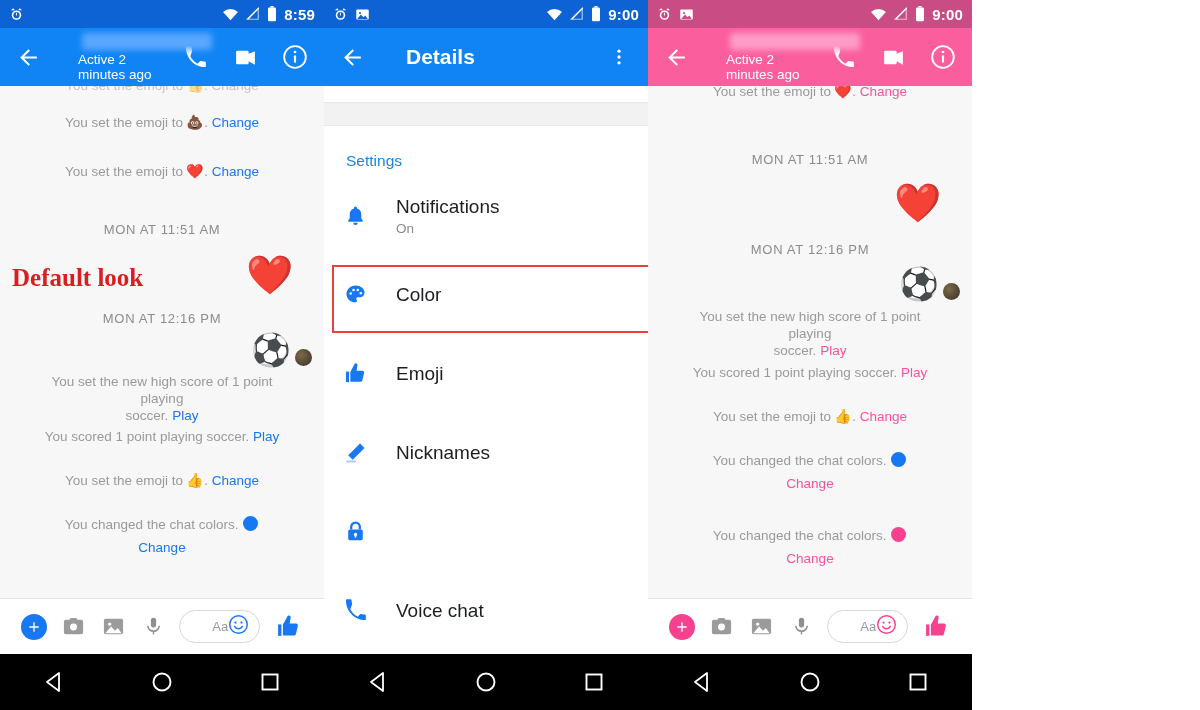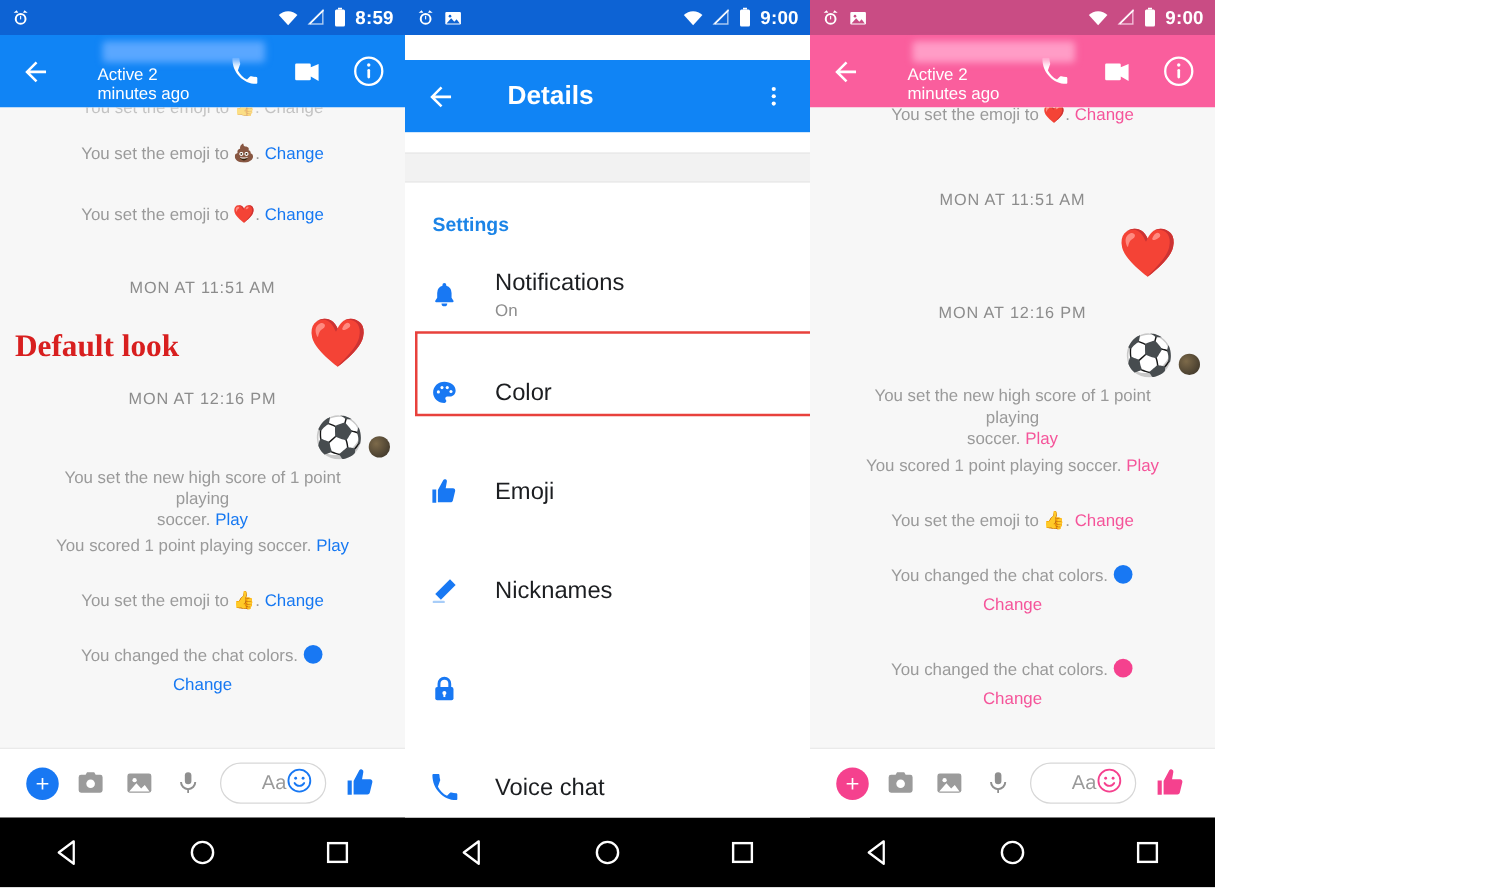--- a/index.html
+++ b/index.html
@@ -48,34 +48,34 @@
 
   
   .composer { flex: 0 0 56px; height: 56px; background: #fff; display: flex;
               align-items: center; padding: 0 14px; border-top: 1px solid #e3e3e3; }
   .cmp-ico { width: 40px; display: flex; align-items: center; justify-content: center; }
   .plus { width: 26px; height: 26px; border-radius: 50%; display: flex;
           align-items: center; justify-content: center; }
   .aa-box { flex: 1 1 auto; height: 33px; border: 1px solid #d7d7d7; border-radius: 17px;
             background: #fff; display: flex; align-items: center; padding: 0 10px 0 16px;
             margin: 0 6px; }
-  .aa-txt { flex: 1 1 auto; font-size: 16px; color: #9b9b9b; margin-left: 16px; }
+  .aa-txt { flex: 1 1 auto; font-size: 13px; color: #9b9b9b; margin-left: 16px; }
   .thumb-wrap { width: 44px; display: flex; align-items: center; justify-content: center; }
 
   
   .navbar { flex: 0 0 56px; height: 56px; background: #000; display: flex;
             align-items: center; justify-content: space-around; }
   .nav-ico { width: 70px; display: flex; align-items: center; justify-content: center; }
 
   
   .details-body { flex: 1 1 auto; background: #fff; overflow: hidden; position: relative; }
   .strip-white { height: 16px; background: #fff; }
   .strip-gray { height: 24px; background: #f2f2f2; border-top: 1px solid #e8e8e8;
                 border-bottom: 1px solid #e8e8e8; }
-  .sec-title { color: #1b84e7; font-size: 15.5px; font-weight: bold;
+  .sec-title { color: #1b84e7; font-size: 15.5px; font-weight: normal;
                padding: 26px 0 0 22px; }
   .row { display: flex; align-items: center; padding: 0 20px; height: 79px; }
   .row-ico { width: 52px; flex: 0 0 52px; display: flex; align-items: center;
              justify-content: flex-start; }
   .row-txt { display: flex; flex-direction: column; justify-content: center; }
   .row-label { font-size: 19px; color: #1c1e21; }
   .row-sub { font-size: 13.5px; color: #8d8d8d; margin-top: 3px; }
 
   
   .redbox { position: absolute; border: 2px solid #e8413c; pointer-events: none; }
@@ -309,21 +309,21 @@
         <span class="sb-ico">
           <svg width="10" height="16" viewBox="0 0 12 20">
               <rect x="4" y="0" width="4" height="2" fill="#fff"></rect>
               <rect x="1" y="2" width="10" height="17" rx="1.5" fill="#fff"></rect>
             </svg>
         </span>
         <span class="sb-time">9:00</span>
       </div>
     </div>
 
-    <div class="toolbar" style="background:#1084f5;margin-top:20px;">
+    <div class="toolbar" style="background:#1084f5;">
       <div class="tb-back">
         <svg width="25" height="25" viewBox="0 0 24 24">
             <path d="M20 11H7.8l5.6-5.6-1.4-1.4L4 12l8 8 1.4-1.4L7.8 13H20z" fill="#fff"></path>
           </svg>
       </div>
       <div class="tb-title-wrap">
         <div class="tb-title">Details</div>
       </div>
       <div class="tb-btn">
         <svg width="20" height="20" viewBox="0 0 24 24">

